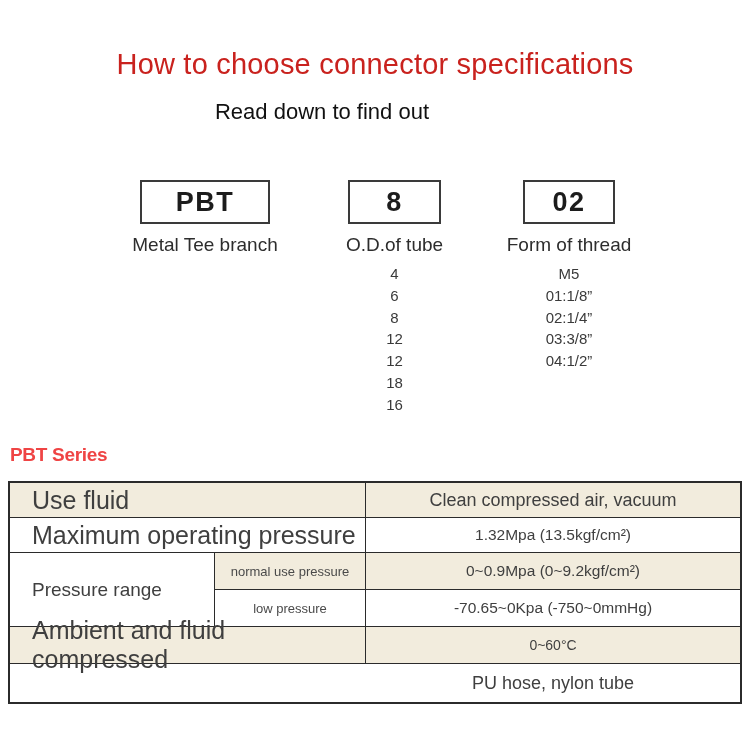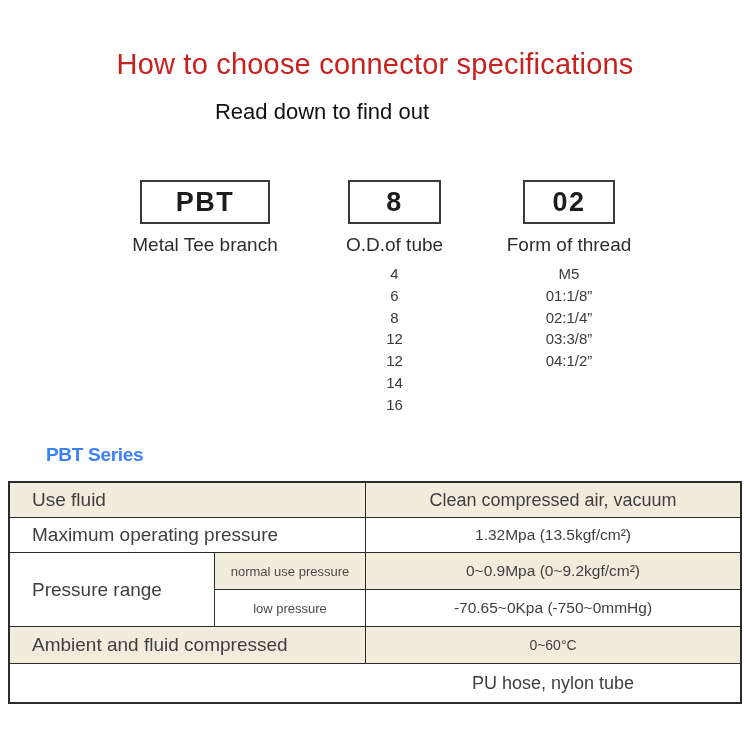--- a/index.html
+++ b/index.html
@@ -52,23 +52,22 @@
   }
   .option {
     line-height: 21.8px;
     font-size: 15px; color: #3a3a3a;
     white-space: nowrap;
   }
 
   
   .series-heading {
     position: absolute; left: 10px; top: 444px;
-    font-size: 19px; font-weight: 700; color: #3b82f6;
+    font-size: 19px; font-weight: 700; color: #ef4444;
     letter-spacing: -0.3px;
-    margin-left: 36px;
   }
 
   
   .spec-table {
     position: absolute; left: 8px; top: 481px;
     width: 734px;
     border: 2px solid #2b2b2b;
     display: grid;
     grid-template-columns: 205px 151px 1fr;
     grid-template-rows: 35px 35px 37px 37px 37px 38px;
@@ -77,21 +76,21 @@
   .cell {
     display: flex; align-items: center;
     color: #3f3f3f;
     border-color: #2b2b2b;
   }
   .cell.bb { border-bottom: 1.5px solid #2b2b2b; }
   .cell.br { border-right: 1.5px solid #2b2b2b; }
   .lbl {
     grid-column: 1 / 3;
     padding-left: 22px;
-    font-size: 19px;
+    font-size: 25px;
   }
   .lbl-solo { grid-column: 1 / 2; padding-left: 22px; font-size: 19px; }
   .sub-lbl {
     grid-column: 2 / 3;
     justify-content: center;
     font-size: 13px; color: #4a4a4a; text-align: right;
   }
   .val {
     grid-column: 3 / 4;
     justify-content: center;
@@ -118,21 +117,21 @@
 
   <div class="segment" style="left:348px; width:93px;">
     <div class="code-box">8</div>
     <div class="seg-label">O.D.of tube</div>
     <div class="options">
       <div class="option">4</div>
       <div class="option">6</div>
       <div class="option">8</div>
       <div class="option">12</div>
       <div class="option">12</div>
-      <div class="option">14</div>
+      <div class="option">18</div>
       <div class="option">16</div>
     </div>
   </div>
 
   <div class="segment" style="left:523px; width:92px;">
     <div class="code-box">02</div>
     <div class="seg-label">Form of thread</div>
     <div class="options">
       <div class="option">M5</div>
       <div class="option">01:1/8”</div>

